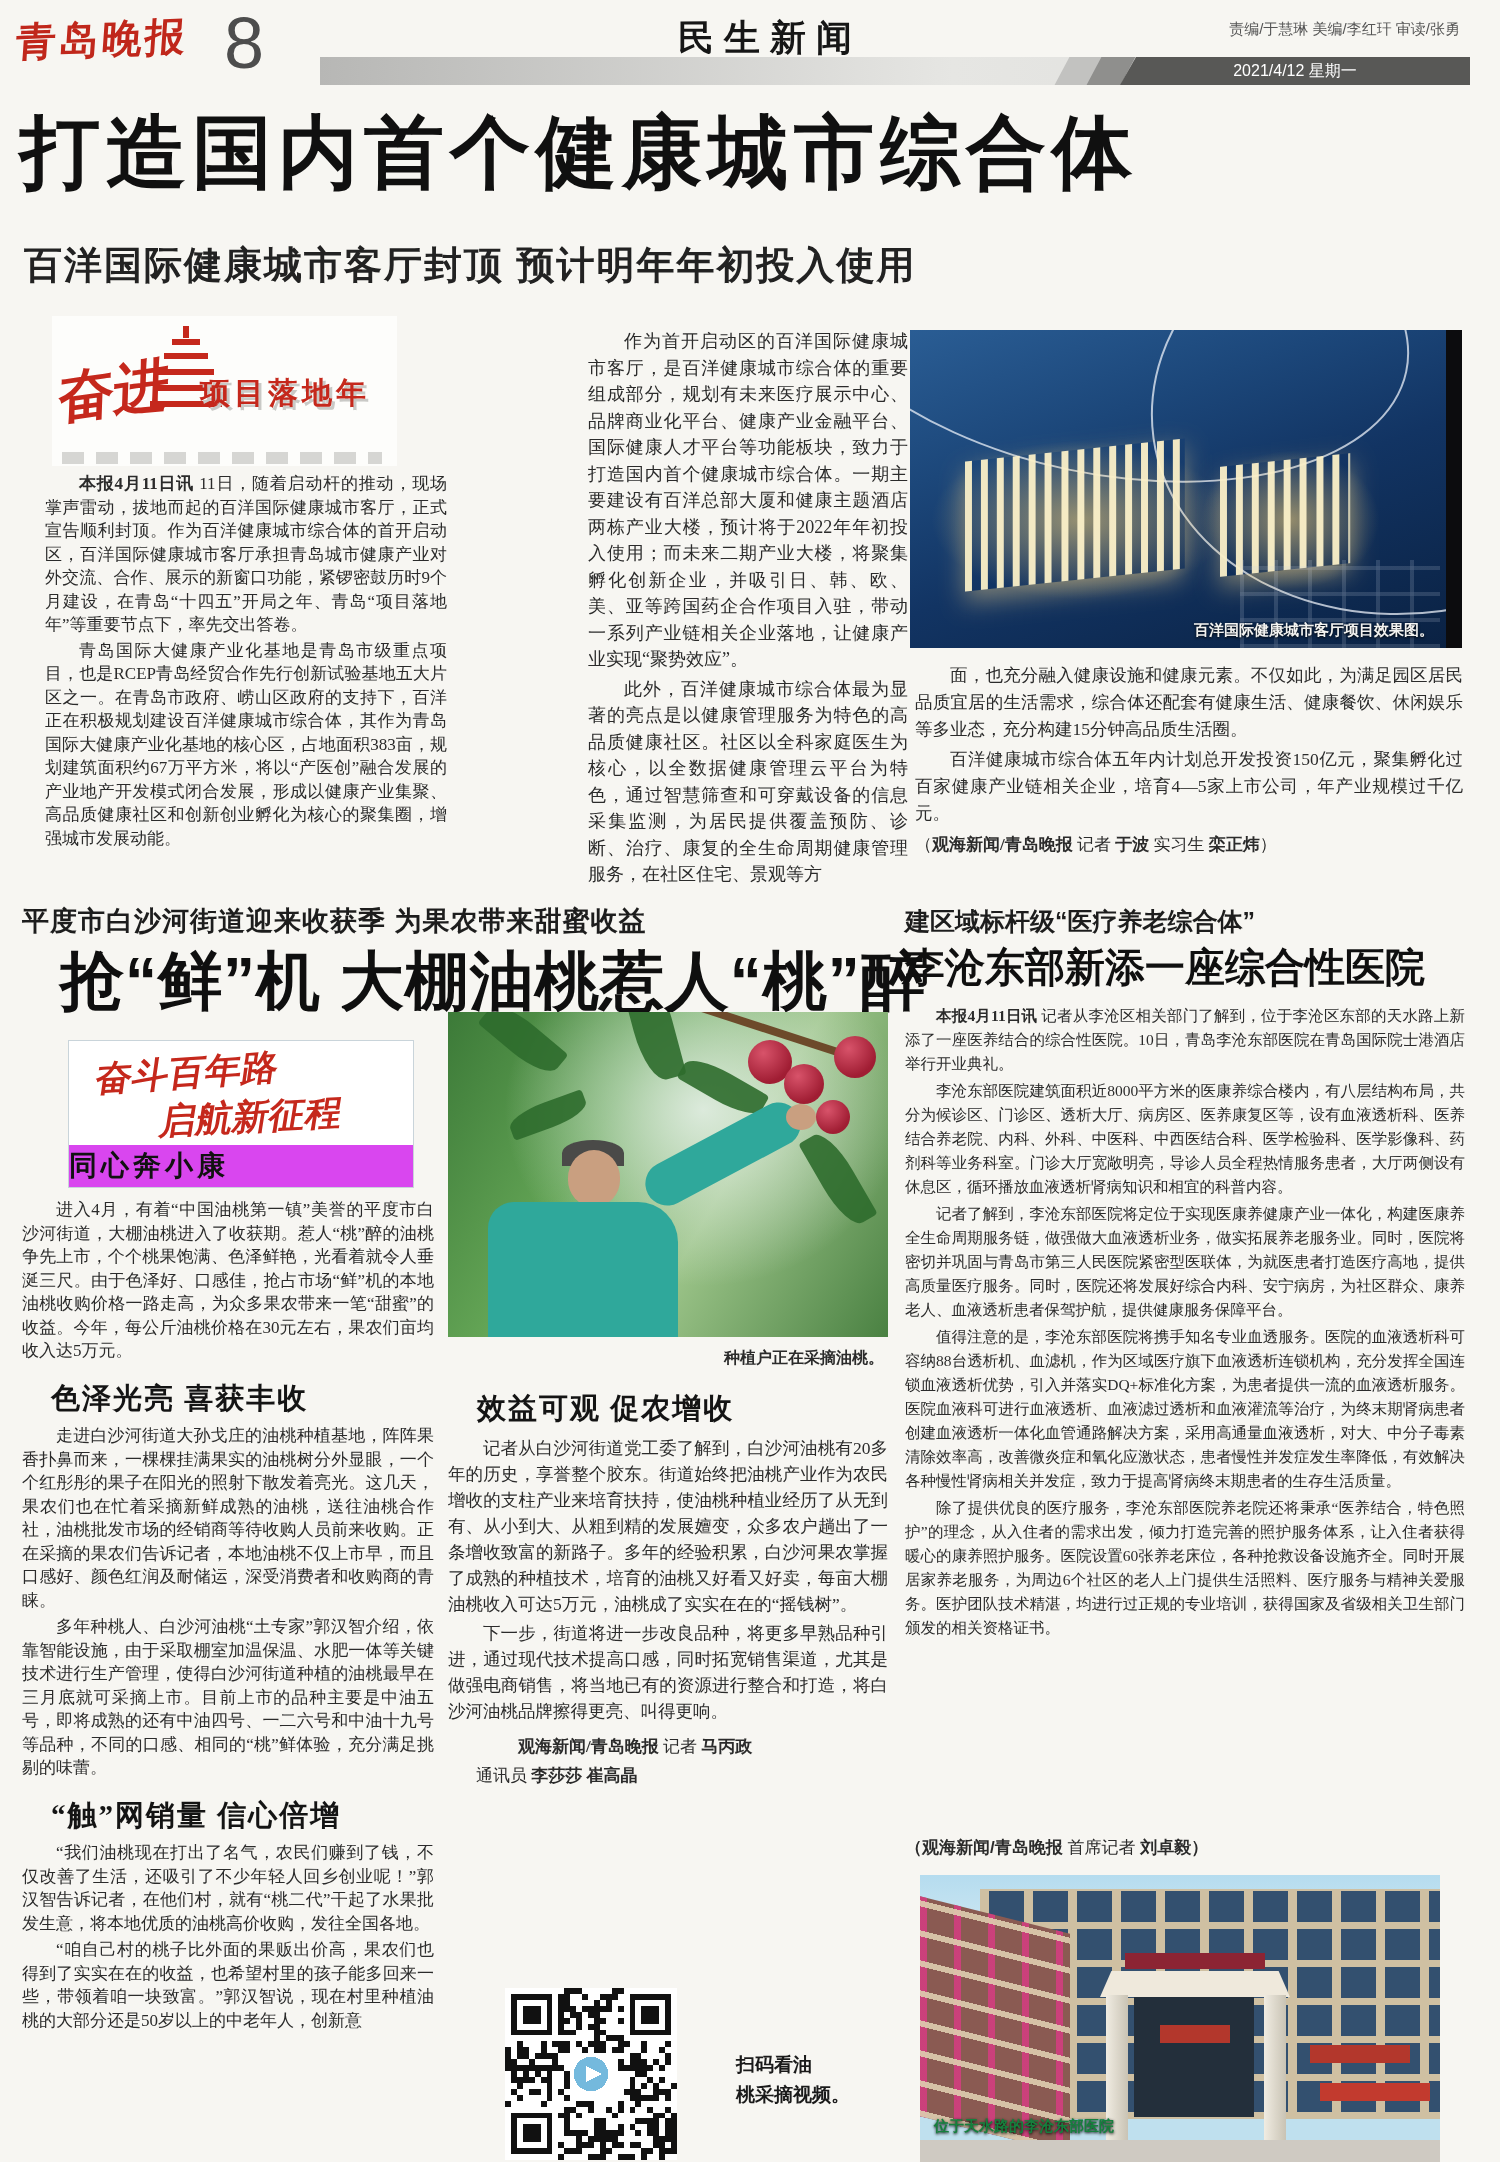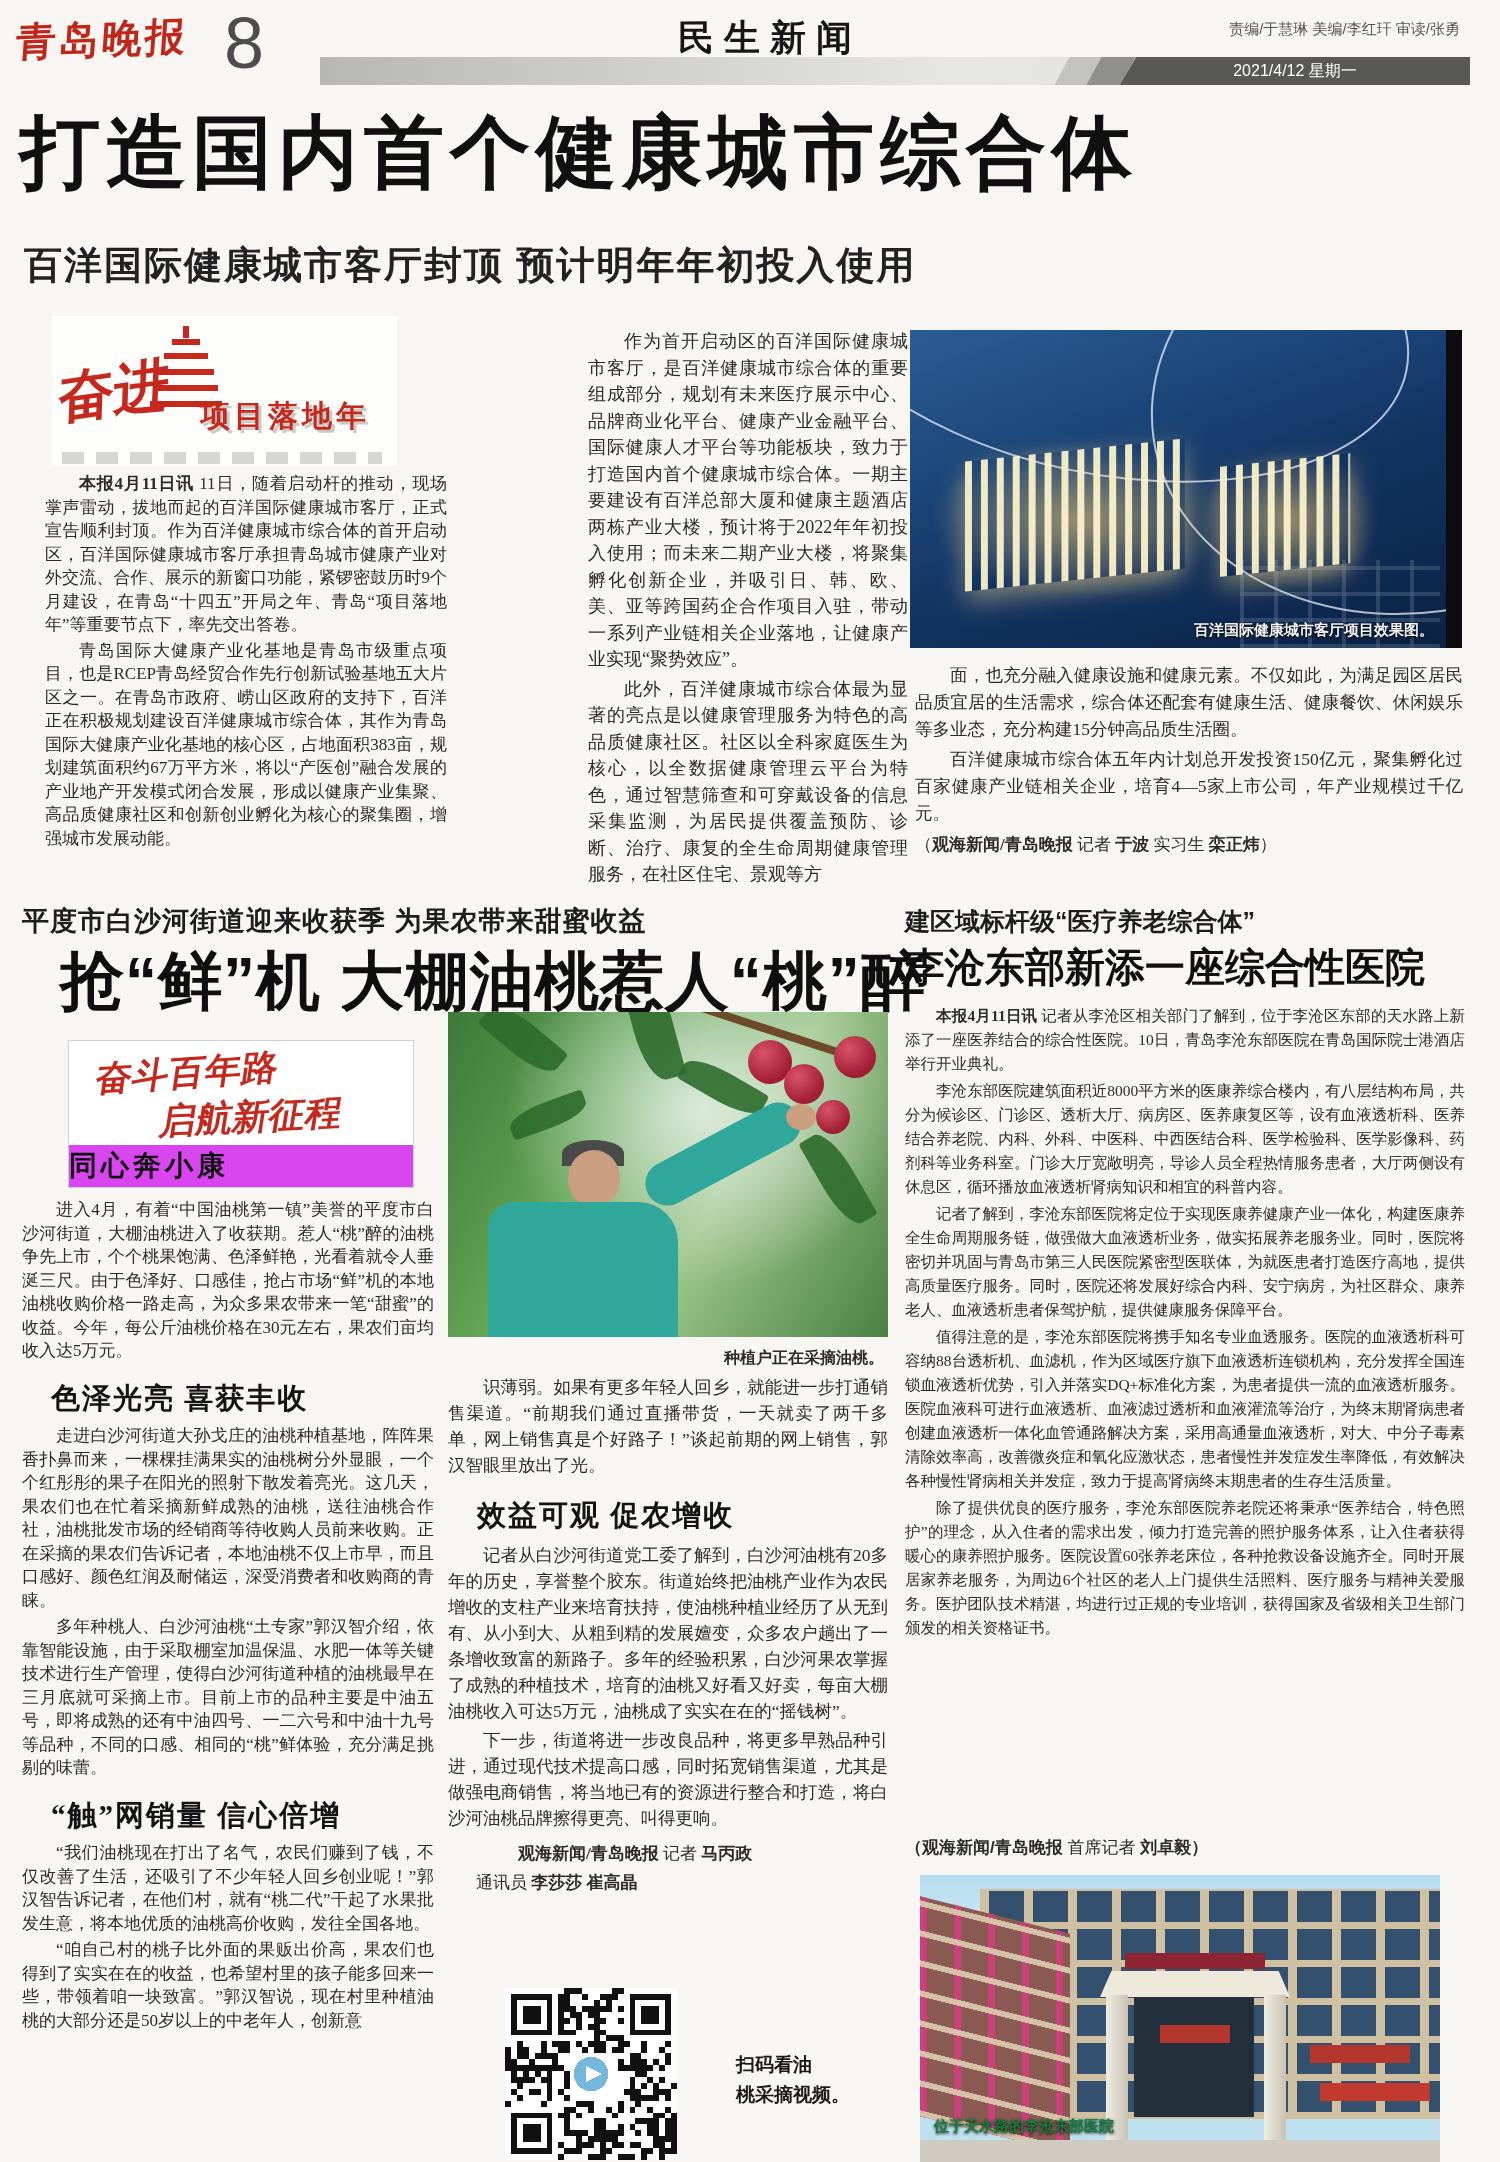--- a/index.html
+++ b/index.html
@@ -24,21 +24,21 @@
             font-size:16px;line-height:28px;text-align:center;
             clip-path:polygon(16px 0,100% 0,100% 100%,0 100%);}
   
   .a1-headline{left:20px;top:100px;width:1460px;font-size:80px;font-weight:900;
                letter-spacing:6px;color:#101010;}
   .a1-subhead{left:24px;top:240px;width:1100px;font-size:38px;font-weight:600;
               letter-spacing:2px;color:#222;}
   .stamp{left:52px;top:316px;width:345px;height:150px;background:#fdfdfb;}
   .stamp-script{position:absolute;left:6px;top:38px;font-size:56px;font-weight:bold;color:#c5281c;
                 transform:rotate(-8deg) skewX(-10deg);font-family:"Liberation Serif","DejaVu Serif",serif;}
-  .stamp-suffix{position:absolute;left:148px;top:80px;font-size:30px;font-weight:bold;color:#c5281c;
+  .stamp-suffix{position:absolute;left:148px;top:57px;font-size:30px;font-weight:bold;color:#c5281c;
                 letter-spacing:4px;text-shadow:3px 3px 0 #c9c9c6;}
   .stamp-reflect{position:absolute;left:10px;bottom:2px;width:320px;height:12px;
                  background:repeating-linear-gradient(90deg,#d6d6d3 0 22px,transparent 22px 34px);}
   .a1-col1{left:45px;top:472px;width:402px;font-size:17px;line-height:23.5px;}
   .a1-col1 p{margin-bottom:2px;}
   .a1-col2{left:588px;top:328px;width:320px;height:558px;overflow:hidden;
            font-size:18px;line-height:26.5px;}
   .a1-col2 p{margin-bottom:3px;}
   .photo{overflow:hidden;}
   .photo1{left:910px;top:330px;width:552px;height:318px;
@@ -217,21 +217,20 @@
       <div class="fruit" style="left:336px;top:52px;width:40px;height:40px;"></div>
       <div class="fruit" style="left:386px;top:24px;width:42px;height:42px;"></div>
       <div class="fruit" style="left:368px;top:88px;width:34px;height:34px;"></div>
       <div class="farmer-arm"></div>
       <div class="farmer-hand"></div>
       <div class="farmer-hair"></div>
       <div class="farmer-head"></div>
       <div class="farmer-body"></div>
     </div>
     <p class="p2-caption">种植户正在采摘油桃。</p>
-    <p>识薄弱。如果有更多年轻人回乡，就能进一步打通销售渠道。“前期我们通过直播带货，一天就卖了两千多单，网上销售真是个好路子！”谈起前期的网上销售，郭汉智眼里放出了光。</p>
     <div class="subhead2">效益可观 促农增收</div>
     <p>记者从白沙河街道党工委了解到，白沙河油桃有20多年的历史，享誉整个胶东。街道始终把油桃产业作为农民增收的支柱产业来培育扶持，使油桃种植业经历了从无到有、从小到大、从粗到精的发展嬗变，众多农户趟出了一条增收致富的新路子。多年的经验积累，白沙河果农掌握了成熟的种植技术，培育的油桃又好看又好卖，每亩大棚油桃收入可达5万元，油桃成了实实在在的“摇钱树”。</p>
     <p>下一步，街道将进一步改良品种，将更多早熟品种引进，通过现代技术提高口感，同时拓宽销售渠道，尤其是做强电商销售，将当地已有的资源进行整合和打造，将白沙河油桃品牌擦得更亮、叫得更响。</p>
     <p class="a2-byline l1"><span class="bold">观海新闻/青岛晚报</span><span> 记者 </span><span class="bold">马丙政</span></p>
     <p class="a2-byline l2"><span>通讯员 </span><span class="bold">李莎莎 崔高晶</span></p>
   </div>
 
   <div class="abs qr-wrap">
     <svg viewBox="0 0 29 29" shape-rendering="crispEdges">
       <rect x="0" y="0" width="29" height="29" fill="#ffffff"></rect>

